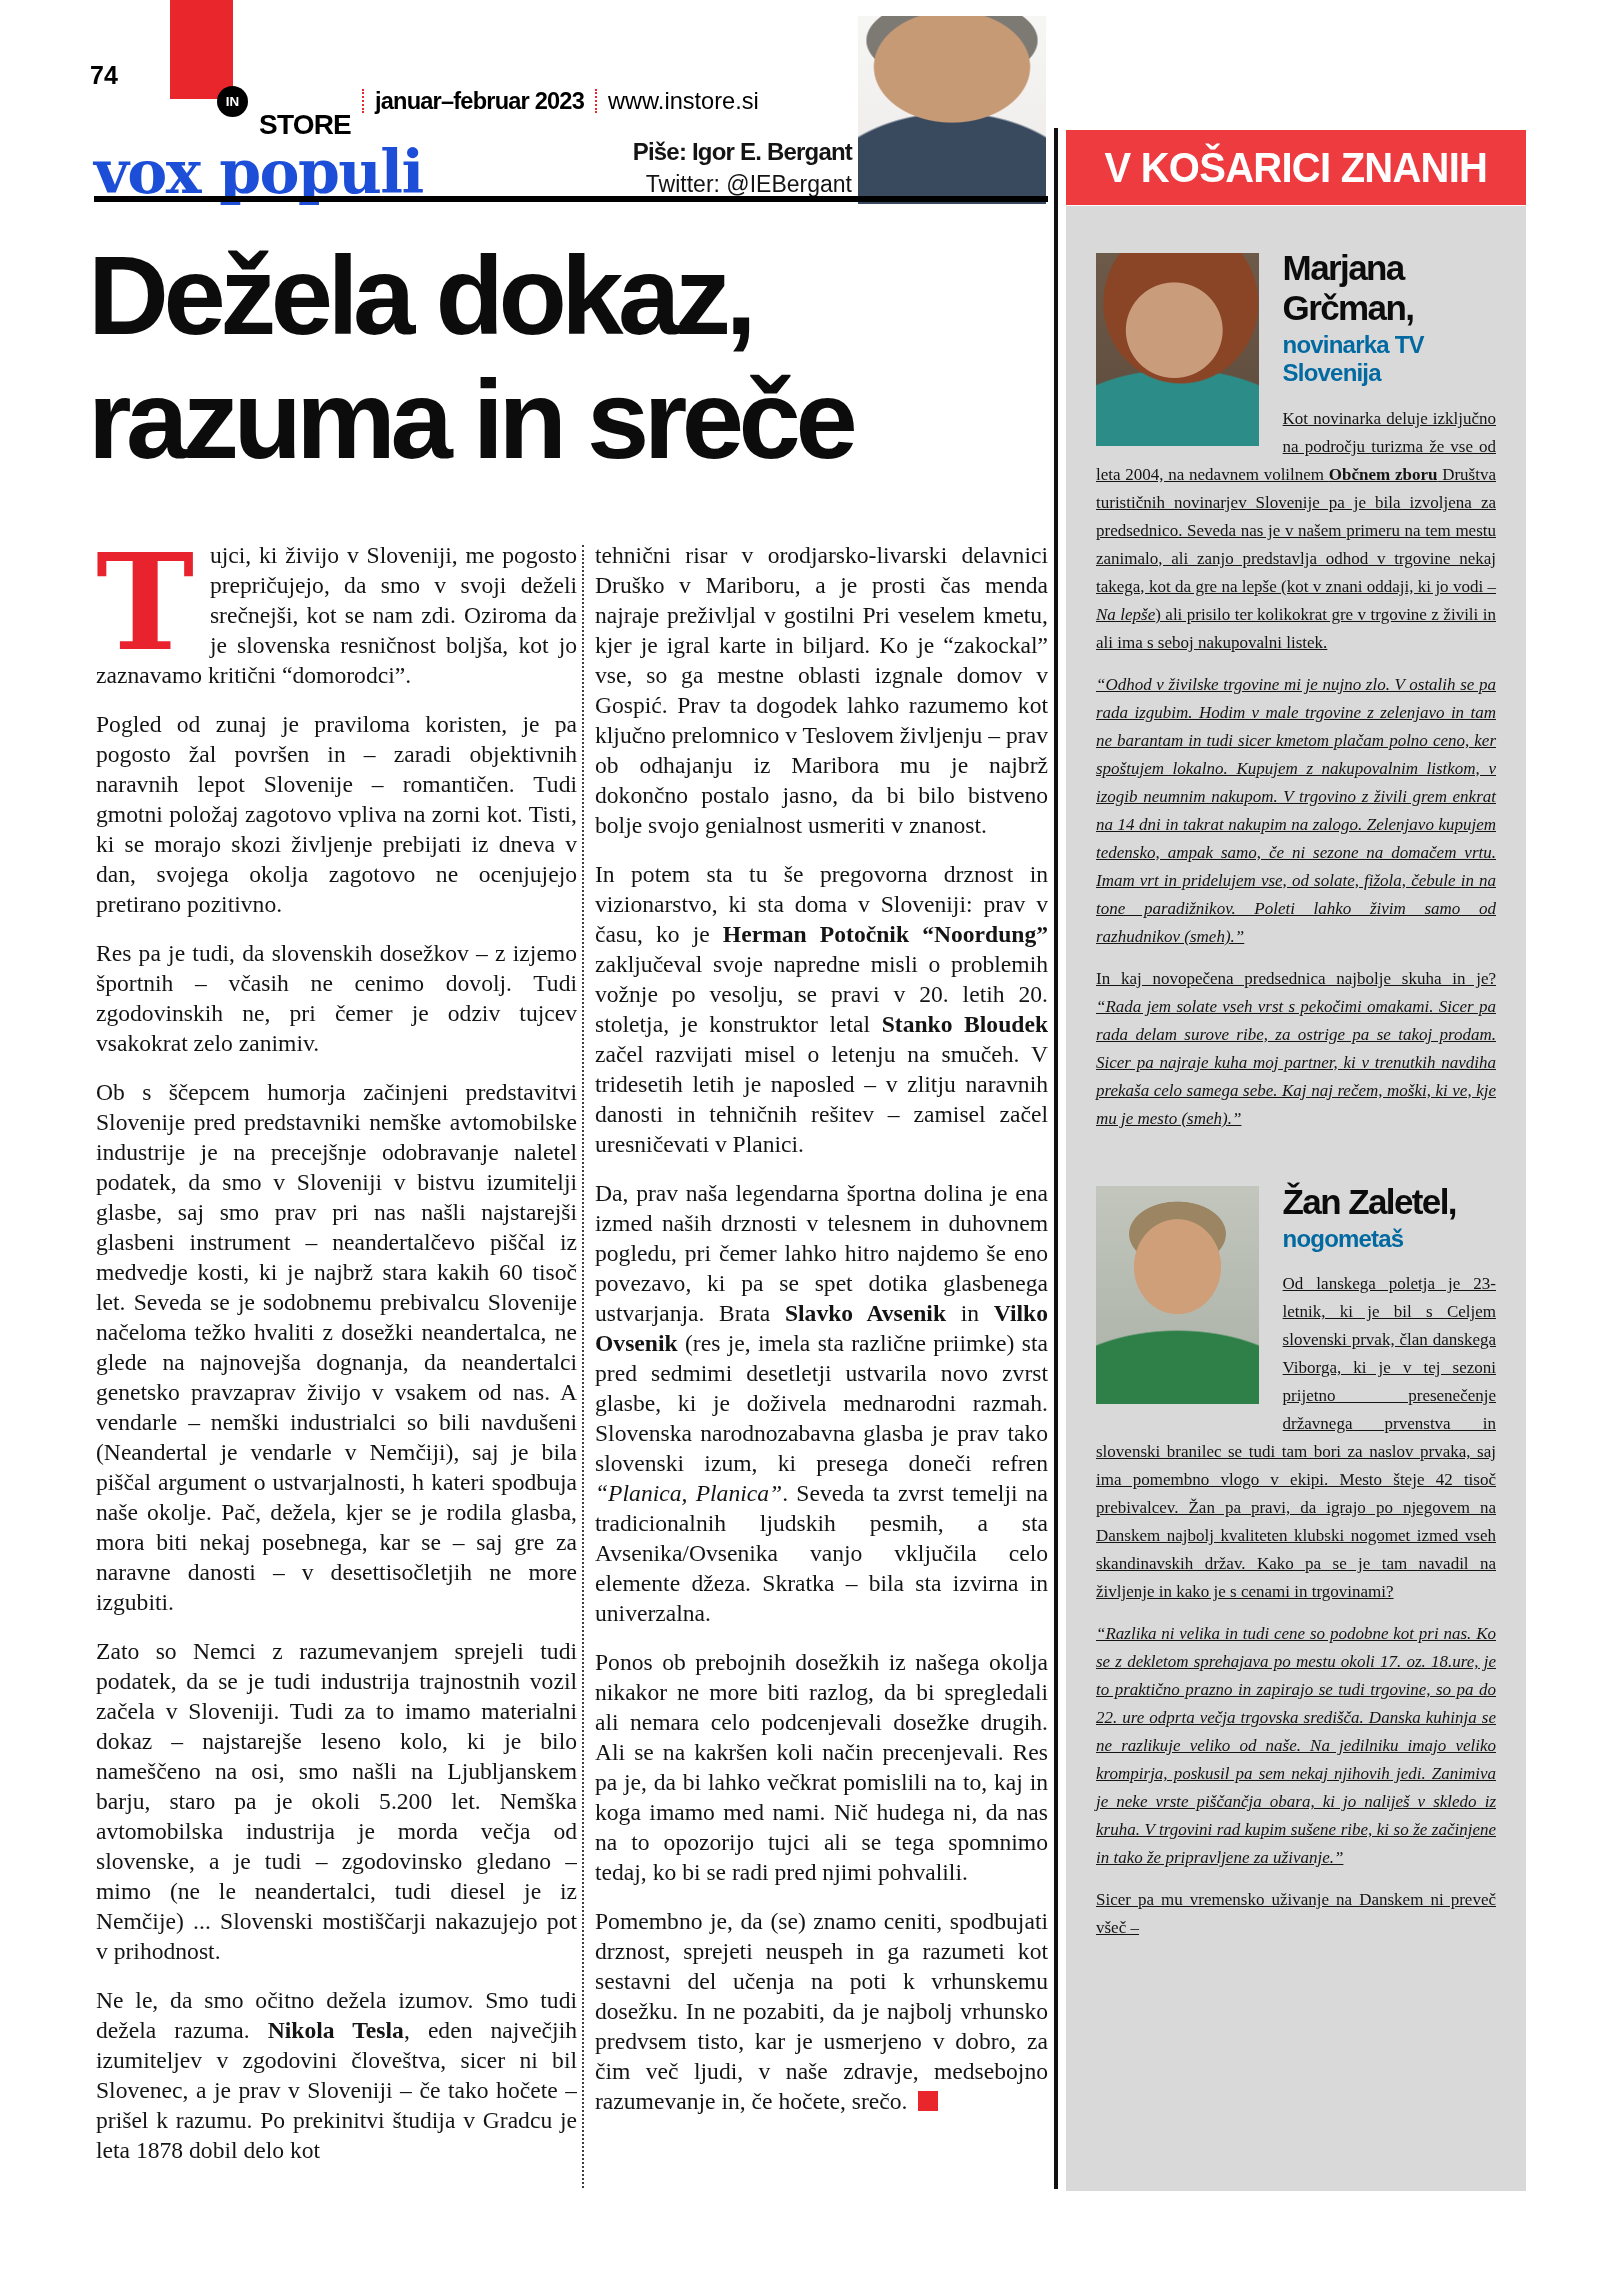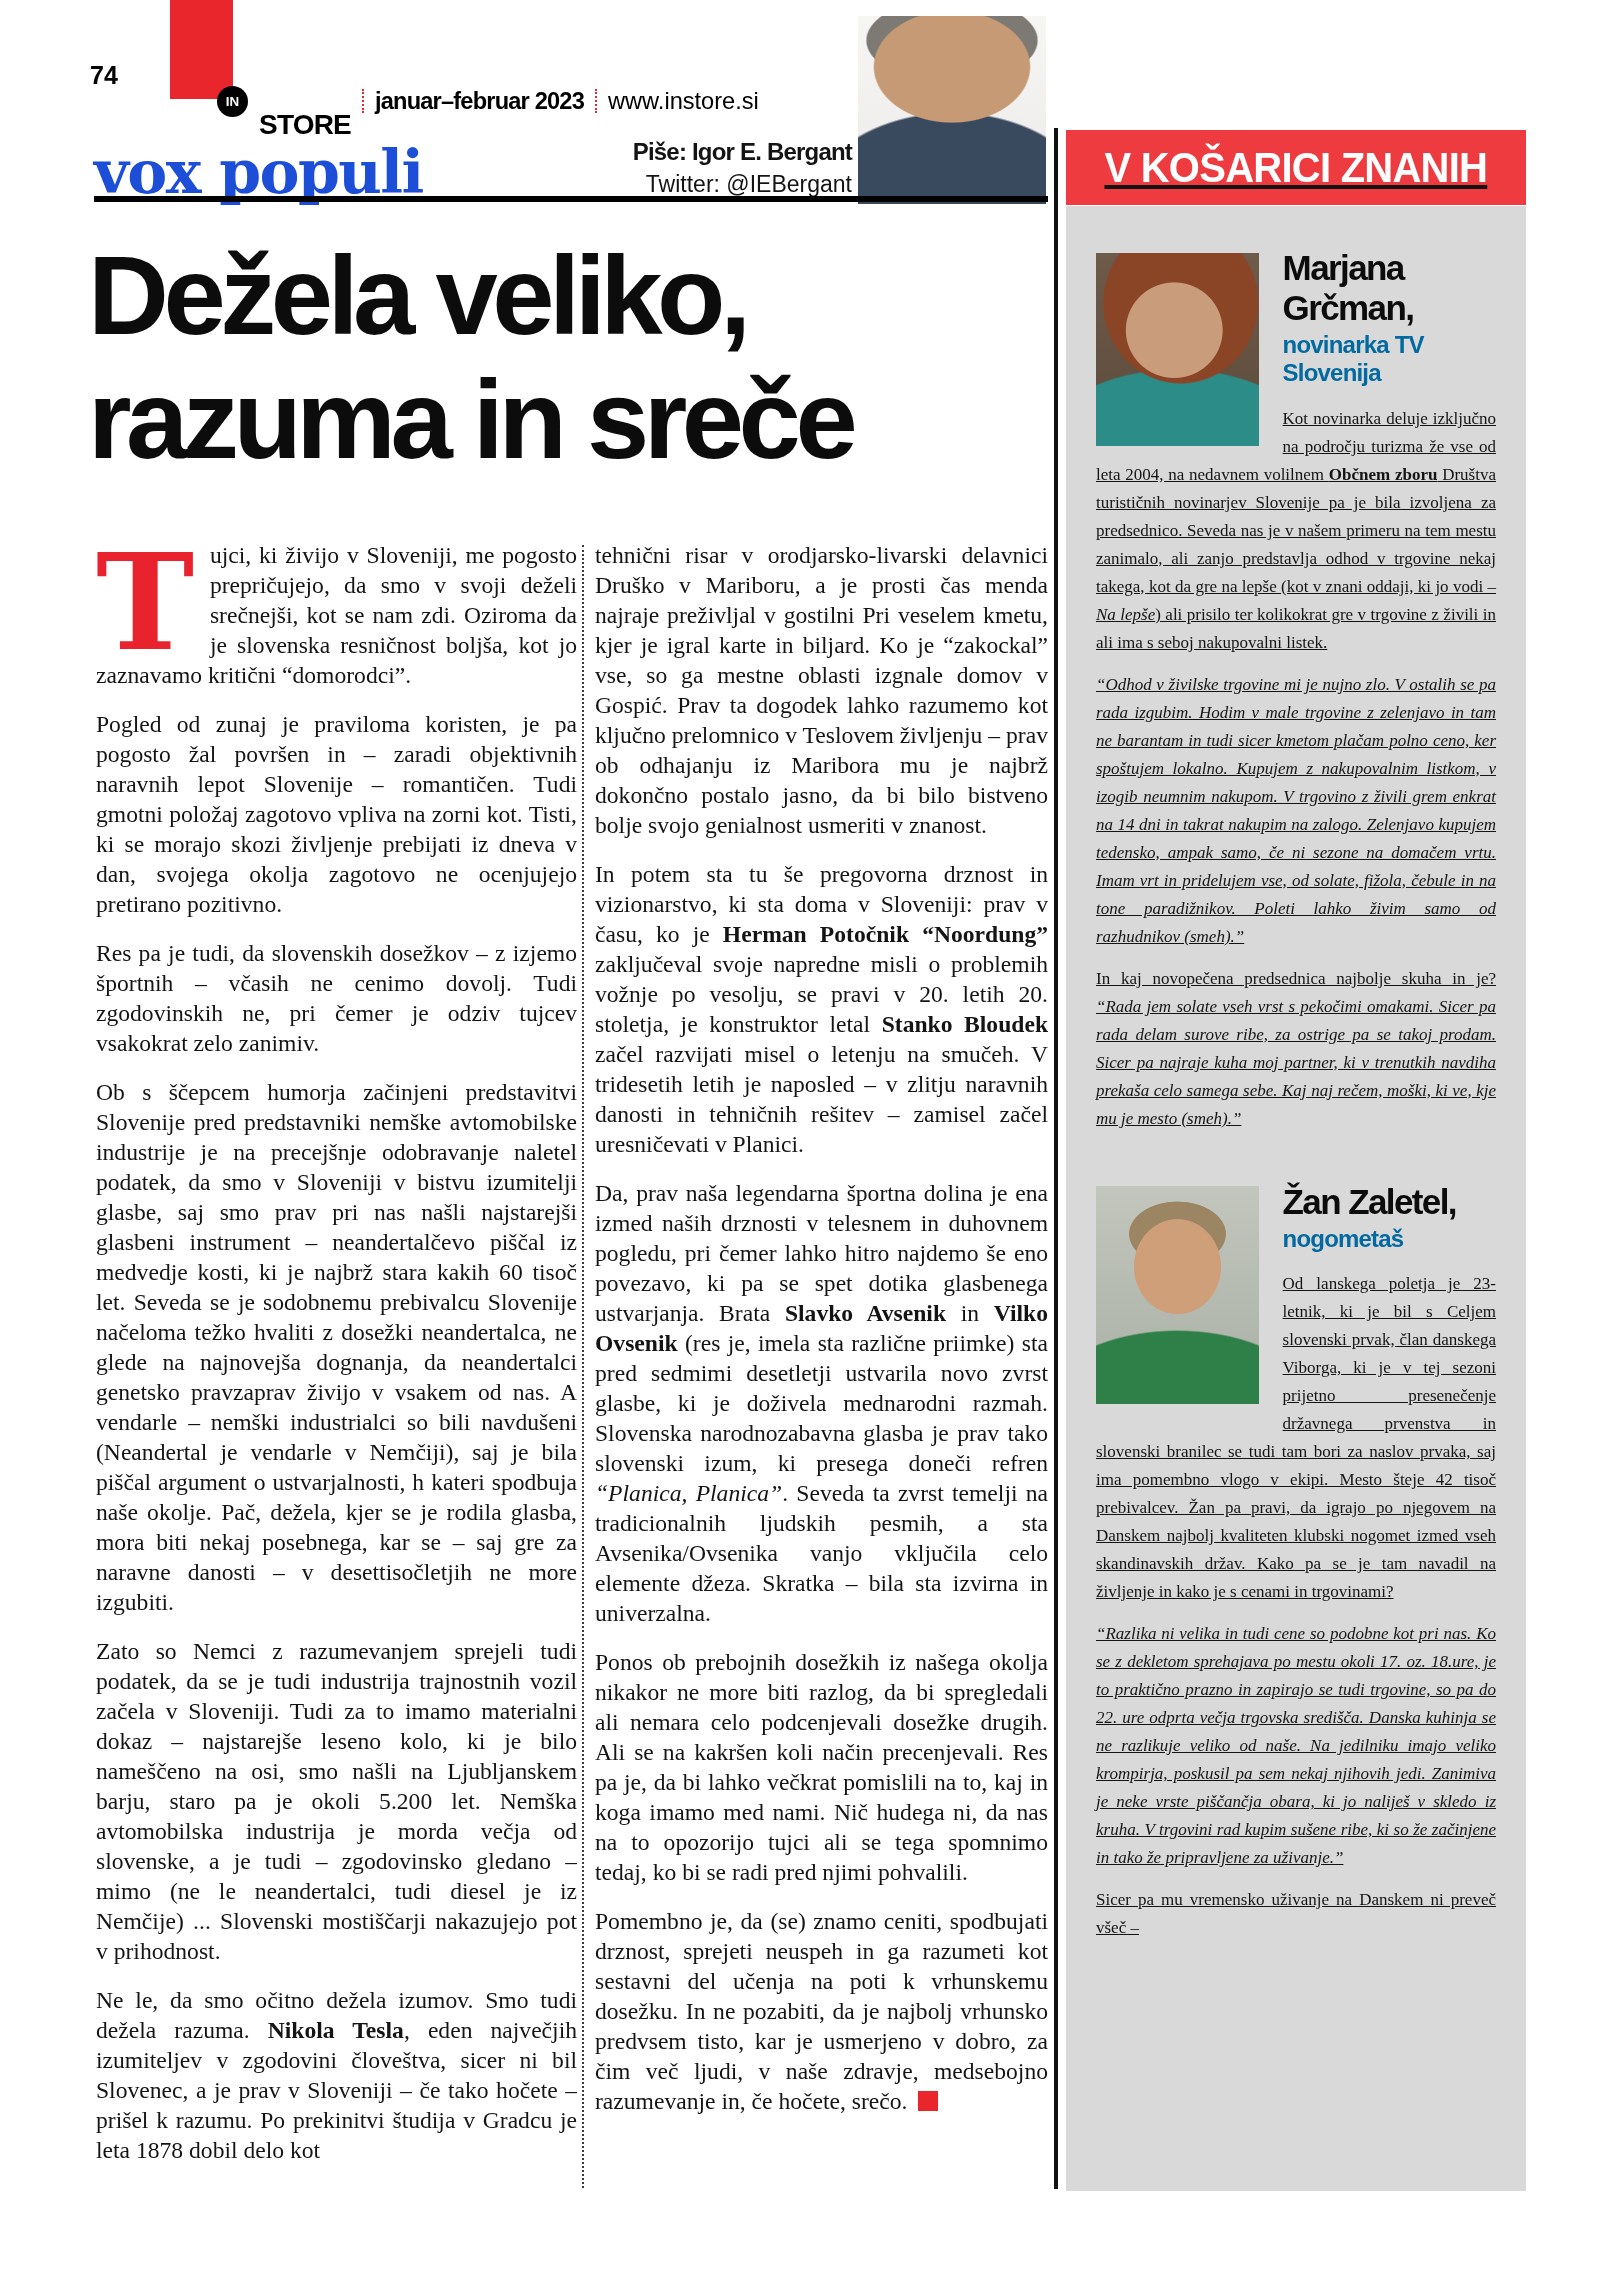--- a/index.html
+++ b/index.html
@@ -40,21 +40,21 @@
   .col p{margin:0 0 19px 0;}
   .col1{left:96px;top:540px;width:481px;height:1657px;overflow:hidden;}
   .col2{left:595px;top:540px;width:453px;height:1657px;overflow:hidden;}
   .col-divider{left:582px;top:545px;height:1643px;width:0;border-left:2.4px dotted #3c3c3c;}
   .dropcap{float:left;font:bold 132px/110px "DejaVu Serif",serif;color:#e8232e;margin:7.9px 15.7px 0 0;}
   .endmark{display:inline-block;width:19.6px;height:19.6px;background:#e8262b;margin-left:11px;vertical-align:-1.6px;}
 
   
   .sidebar-line{left:1054px;top:128px;width:3.9px;height:2061px;background:#111;}
   .sidebar-banner{left:1066px;top:130px;width:460px;height:75px;background:#ee3b40;
-      display:flex;align-items:center;justify-content:center;text-decoration:underline;}
+      display:flex;align-items:center;justify-content:center;}
   .sidebar-banner span{font:bold 43px "Liberation Sans",sans-serif;color:#fff;letter-spacing:-0.8px;
       transform:scaleX(.93);}
   .sidebar-body{left:1066px;top:206px;width:460px;height:1985px;background:#d9d9d9;
       box-sizing:border-box;padding:36px 30px 23.6px 30px;overflow:hidden;}
   .profile{margin-bottom:35px;}
   .profile::after{content:"";display:block;clear:both;}
   .profile-photo{float:left;margin:4.7px 23.6px 11px 0;}
   .photo-marjana{width:163px;height:193px;
     background:
       radial-gradient(ellipse 30% 25% at 48% 40%, #c99c7c 98%, transparent),
@@ -90,21 +90,21 @@
 
 <div class="abs section-title">vox populi</div>
 <div class="abs byline-block">
   <div class="byline">Piše: Igor E. Bergant</div>
   <div class="twitter">Twitter: @IEBergant</div>
 </div>
 <div class="abs photo-author"></div>
 <div class="abs head-rule"></div>
 
 <div class="abs headline">
-  <div>Dežela veliko,</div>
+  <div>Dežela dokaz,</div>
   <div>razuma in sreče</div>
 </div>
 
 <div class="abs col col1">
   <p>
     <span class="dropcap">T</span><span>ujci, ki živijo v Sloveniji, me pogosto prepričujejo, da smo v svoji deželi srečnejši, kot se nam zdi. Oziroma da je slovenska resničnost boljša, kot jo zaznavamo kritični “domorodci”.</span>
   </p>
   <p>Pogled od zunaj je praviloma koristen, je pa pogosto žal površen in – zaradi objektivnih naravnih lepot Slovenije – romantičen. Tudi gmotni položaj zagotovo vpliva na zorni kot. Tisti, ki se morajo skozi življenje prebijati iz dneva v dan, svojega okolja zagotovo ne ocenjujejo pretirano pozitivno.</p>
   <p>Res pa je tudi, da slovenskih dosežkov – z izjemo športnih – včasih ne cenimo dovolj. Tudi zgodovinskih ne, pri čemer je odziv tujcev vsakokrat zelo zanimiv.</p>
   <p>Ob s ščepcem humorja začinjeni predstavitvi Slovenije pred predstavniki nemške avtomobilske industrije je na precejšnje odobravanje naletel podatek, da smo v Sloveniji v bistvu izumitelji glasbe, saj smo prav pri nas našli najstarejši glasbeni instrument – neandertalčevo piščal iz medvedje kosti, ki je najbrž stara kakih 60 tisoč let. Seveda se je sodobnemu prebivalcu Slovenije načeloma težko hvaliti z dosežki neandertalca, ne glede na najnovejša dognanja, da neandertalci genetsko pravzaprav živijo v vsakem od nas. A vendarle – nemški industrialci so bili navdušeni (Neandertal je vendarle v Nemčiji), saj je bila piščal argument o ustvarjalnosti, h kateri spodbuja naše okolje. Pač, dežela, kjer se je rodila glasba, mora biti nekaj posebnega, kar se – saj gre za naravne danosti – v desettisočletjih ne more izgubiti.</p>

